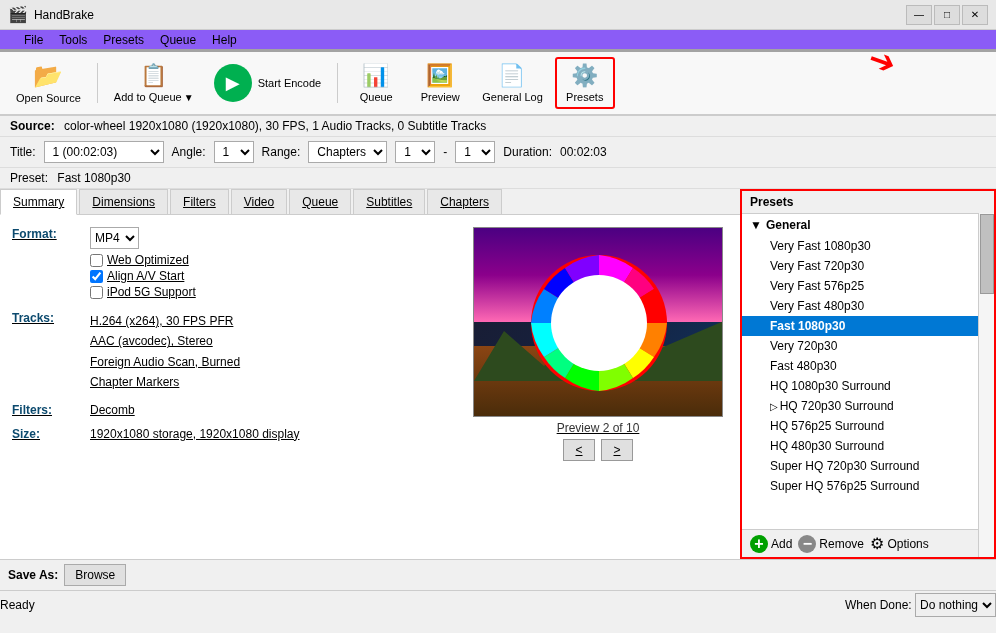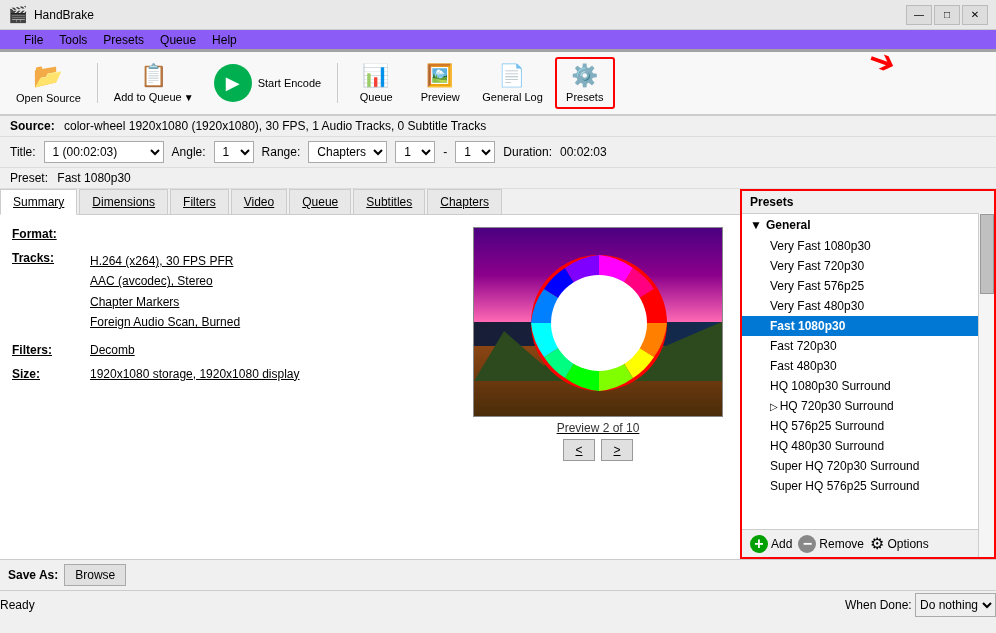--- a/index.html
+++ b/index.html
@@ -37,21 +37,21 @@
     
     
     .tabs { display: flex; border-bottom: 1px solid #ccc; background: #f0f0f0; }
     .tab { padding: 5px 12px; font-size: 12px; border: 1px solid #ccc; border-bottom: none; margin-right: 2px; cursor: pointer; background: #e8e8e8; }
     .tab.active { background: white; border-bottom: 1px solid white; margin-bottom: -1px; }
 
     
     .summary-content { padding: 12px; display: flex; gap: 16px; }
     .summary-left { flex: 1; }
     .summary-row { display: flex; align-items: flex-start; margin-bottom: 10px; gap: 8px; }
-    .summary-label { width: 70px; font-weight: 600; font-size: 12px; color: #000000; }
+    .summary-label { width: 70px; font-weight: 600; font-size: 12px; color: #0c4a6e; }
     .format-select { height: 22px; border: 1px solid #aaa; background: white; font-size: 12px; }
     .checkbox-row { display: flex; align-items: center; gap: 4px; margin-bottom: 2px; }
     .checkbox-row input[type=checkbox] { margin: 0; }
     .tracks-lines { line-height: 1.7; }
 
     
     .preview-area { width: 260px; display: flex; flex-direction: column; align-items: center; }
     .preview-img { width: 250px; height: 190px; background: linear-gradient(135deg, #1a1a2e, #16213e, #0f3460); position: relative; overflow: hidden; border: 1px solid #888; }
     .preview-bg { position: absolute; bottom: 0; left: 0; right: 0; height: 70px; background: linear-gradient(to top, #4a2c0a, #8b4513); }
     .preview-mountains { position: absolute; bottom: 35px; left: 0; right: 0; height: 60px; background: #2d4a1e; clip-path: polygon(0 60px, 30px 10px, 70px 45px, 120px 5px, 180px 30px, 250px 0, 250px 60px); }
@@ -186,29 +186,47 @@
       <div class="tab">Queue</div>
       <div class="tab">Subtitles</div>
       <div class="tab">Chapters</div>
     </div>
 
     <div class="summary-content">
       <div class="summary-left">
 
         <div class="summary-row">
           <span class="summary-label">Format:</span>
+          <div>
+            <select class="format-select">
+              <option>MP4</option>
+              <option>MKV</option>
+            </select>
+            <div class="checkbox-row" style="margin-top:4px;">
+              <input type="checkbox" id="webopt" style="">
+              <label for="webopt">Web Optimized</label>
+            </div>
+            <div class="checkbox-row">
+              <input type="checkbox" id="alignav" checked="" style="">
+              <label for="alignav">Align A/V Start</label>
+            </div>
+            <div class="checkbox-row">
+              <input type="checkbox" id="ipod" style="">
+              <label for="ipod">iPod 5G Support</label>
+            </div>
+          </div>
         </div>
 
         <div class="summary-row">
           <span class="summary-label">Tracks:</span>
           <div class="tracks-lines">
             <div>H.264 (x264), 30 FPS PFR</div>
             <div>AAC (avcodec), Stereo</div>
+            <div>Foreign Audio Scan, Burned</div>
             <div>Chapter Markers</div>
-            <div>Foreign Audio Scan, Burned</div>
           </div>
         </div>
 
         <div class="summary-row">
           <span class="summary-label">Filters:</span>
           <span>Decomb</span>
         </div>
 
         <div class="summary-row">
           <span class="summary-label">Size:</span>
@@ -263,21 +281,21 @@
       <div>
         <div style="display:flex; align-items:center; padding:4px 8px; cursor:pointer; font-weight:600;">
           <span style="margin-right:4px;">▼</span>
           <span>General</span>
         </div>
         <div class="preset-item">Very Fast 1080p30</div>
         <div class="preset-item">Very Fast 720p30</div>
         <div class="preset-item">Very Fast 576p25</div>
         <div class="preset-item">Very Fast 480p30</div>
         <div class="preset-item selected bold" style="background:#0078d4; color:white; font-weight:bold;">Fast 1080p30</div>
-        <div class="preset-item">Fast 720p30</div>
+        <div class="preset-item">Very 720p30</div>
         <div class="preset-item">Fast 480p30</div>
         <div class="preset-item" style="display:flex; align-items:center;">
           <span>HQ 1080p30 Surround</span>
         </div>
         <div class="preset-item" style="display:flex; align-items:center;">
           <span style="margin-right:2px; font-size:10px;">▷</span>
           <span>HQ 720p30 Surround</span>
         </div>
         <div class="preset-item">HQ 576p25 Surround</div>
         <div class="preset-item">HQ 480p30 Surround</div>

